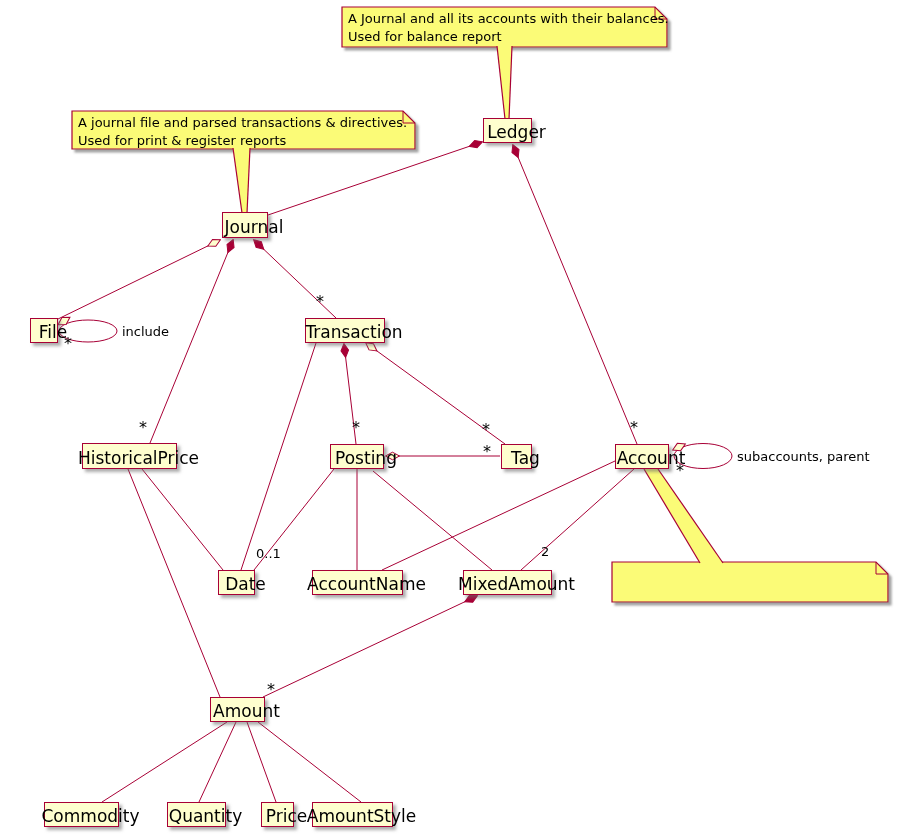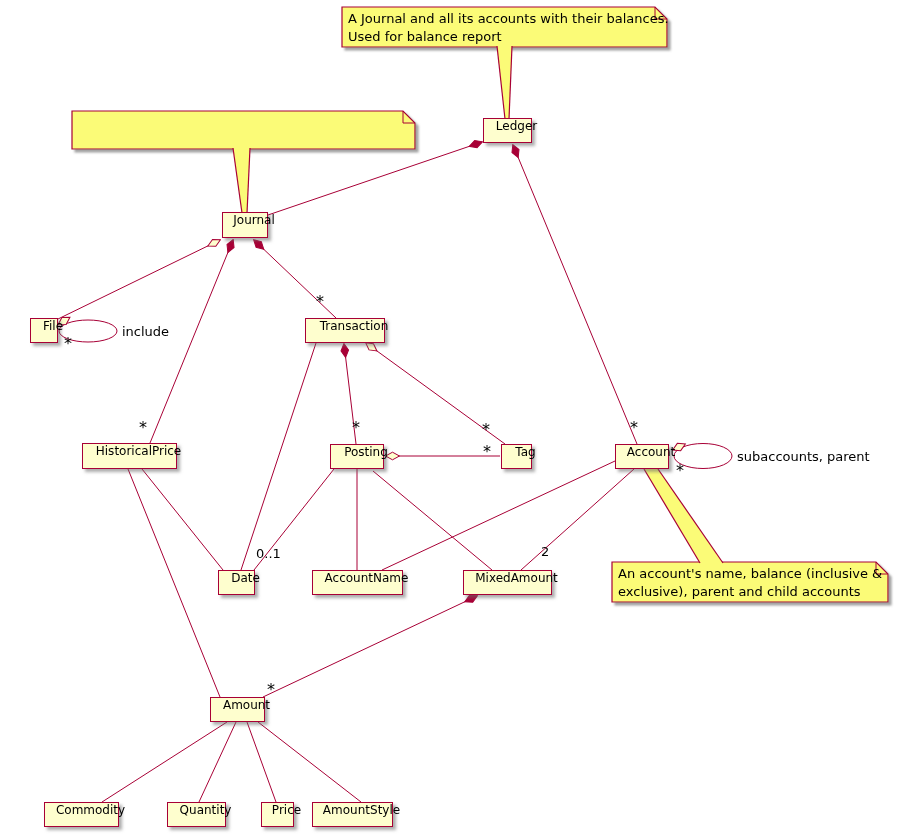--- a/index.html
+++ b/index.html
@@ -20,22 +20,22 @@
   .diamond-open-shape{fill:var(--class-fill);stroke:var(--edge-color);stroke-width:1;}
   .note-shape{fill:var(--note-fill);stroke:var(--edge-color);stroke-width:1.2;}
   .note-fold{fill:none;stroke:var(--edge-color);stroke-width:1;}
   .conn-fill{fill:var(--note-fill);stroke:none;}
   .conn-side{stroke:var(--edge-color);stroke-width:1.2;fill:none;}
   .cls{
     position:absolute;box-sizing:border-box;
     background:var(--class-fill);
     border:1.5px solid var(--edge-color);
     box-shadow:3px 3px 3px rgba(105,105,105,0.55);
-    display:flex;align-items:flex-start;justify-content:center;
-    font-size:12px;color:var(--text-color);white-space:nowrap;padding-left:18px;
+    display:flex;align-items:flex-end;justify-content:center;
+    font-size:17px;color:var(--text-color);white-space:nowrap;padding-left:18px;
   }
   .lbl{
     position:absolute;font-size:13px;color:var(--text-color);white-space:nowrap;
   }
   .star{font-size:16px;line-height:12px;}
   .note-text{
     position:absolute;font-size:13px;line-height:18px;
     color:var(--text-color);white-space:pre-line;
   }
 </style>
@@ -118,22 +118,22 @@
       <path class="note-shape" filter="url(#ds)" d="M612,562 L876,562 L888,574 L888,602 L612,602 Z"></path>
       <path class="note-fold" d="M876,562 L876,574 L888,574"></path>
       <polygon class="conn-fill" points="644,469 658,469 723,563 700,563"></polygon>
       <path class="conn-side" d="M644,469 L700,563"></path>
       <path class="conn-side" d="M658,469 L723,563"></path>
     </g>
   </svg>
 
   <div class="note-text" style="left:348px;top:10px;">A Journal and all its accounts with their balances.
 Used for balance report</div>
-  <div class="note-text" style="left:618px;top:565px;">An account's name, balance (inclusive &amp;
-exclusive), parent and child accounts</div>
+  <div class="note-text" style="left:78px;top:114px;">A journal file and parsed transactions &amp; directives.
+Used for print &amp; register reports</div>
 
   <div class="cls" style="left:483px;top:118px;width:49px;height:25px">
       <span>Ledger</span>
     </div>
   <div class="cls" style="left:222px;top:212px;width:46px;height:26px">
       <span>Journal</span>
     </div>
   <div class="cls" style="left:30px;top:318px;width:28px;height:25px">
       <span>File</span>
     </div>

